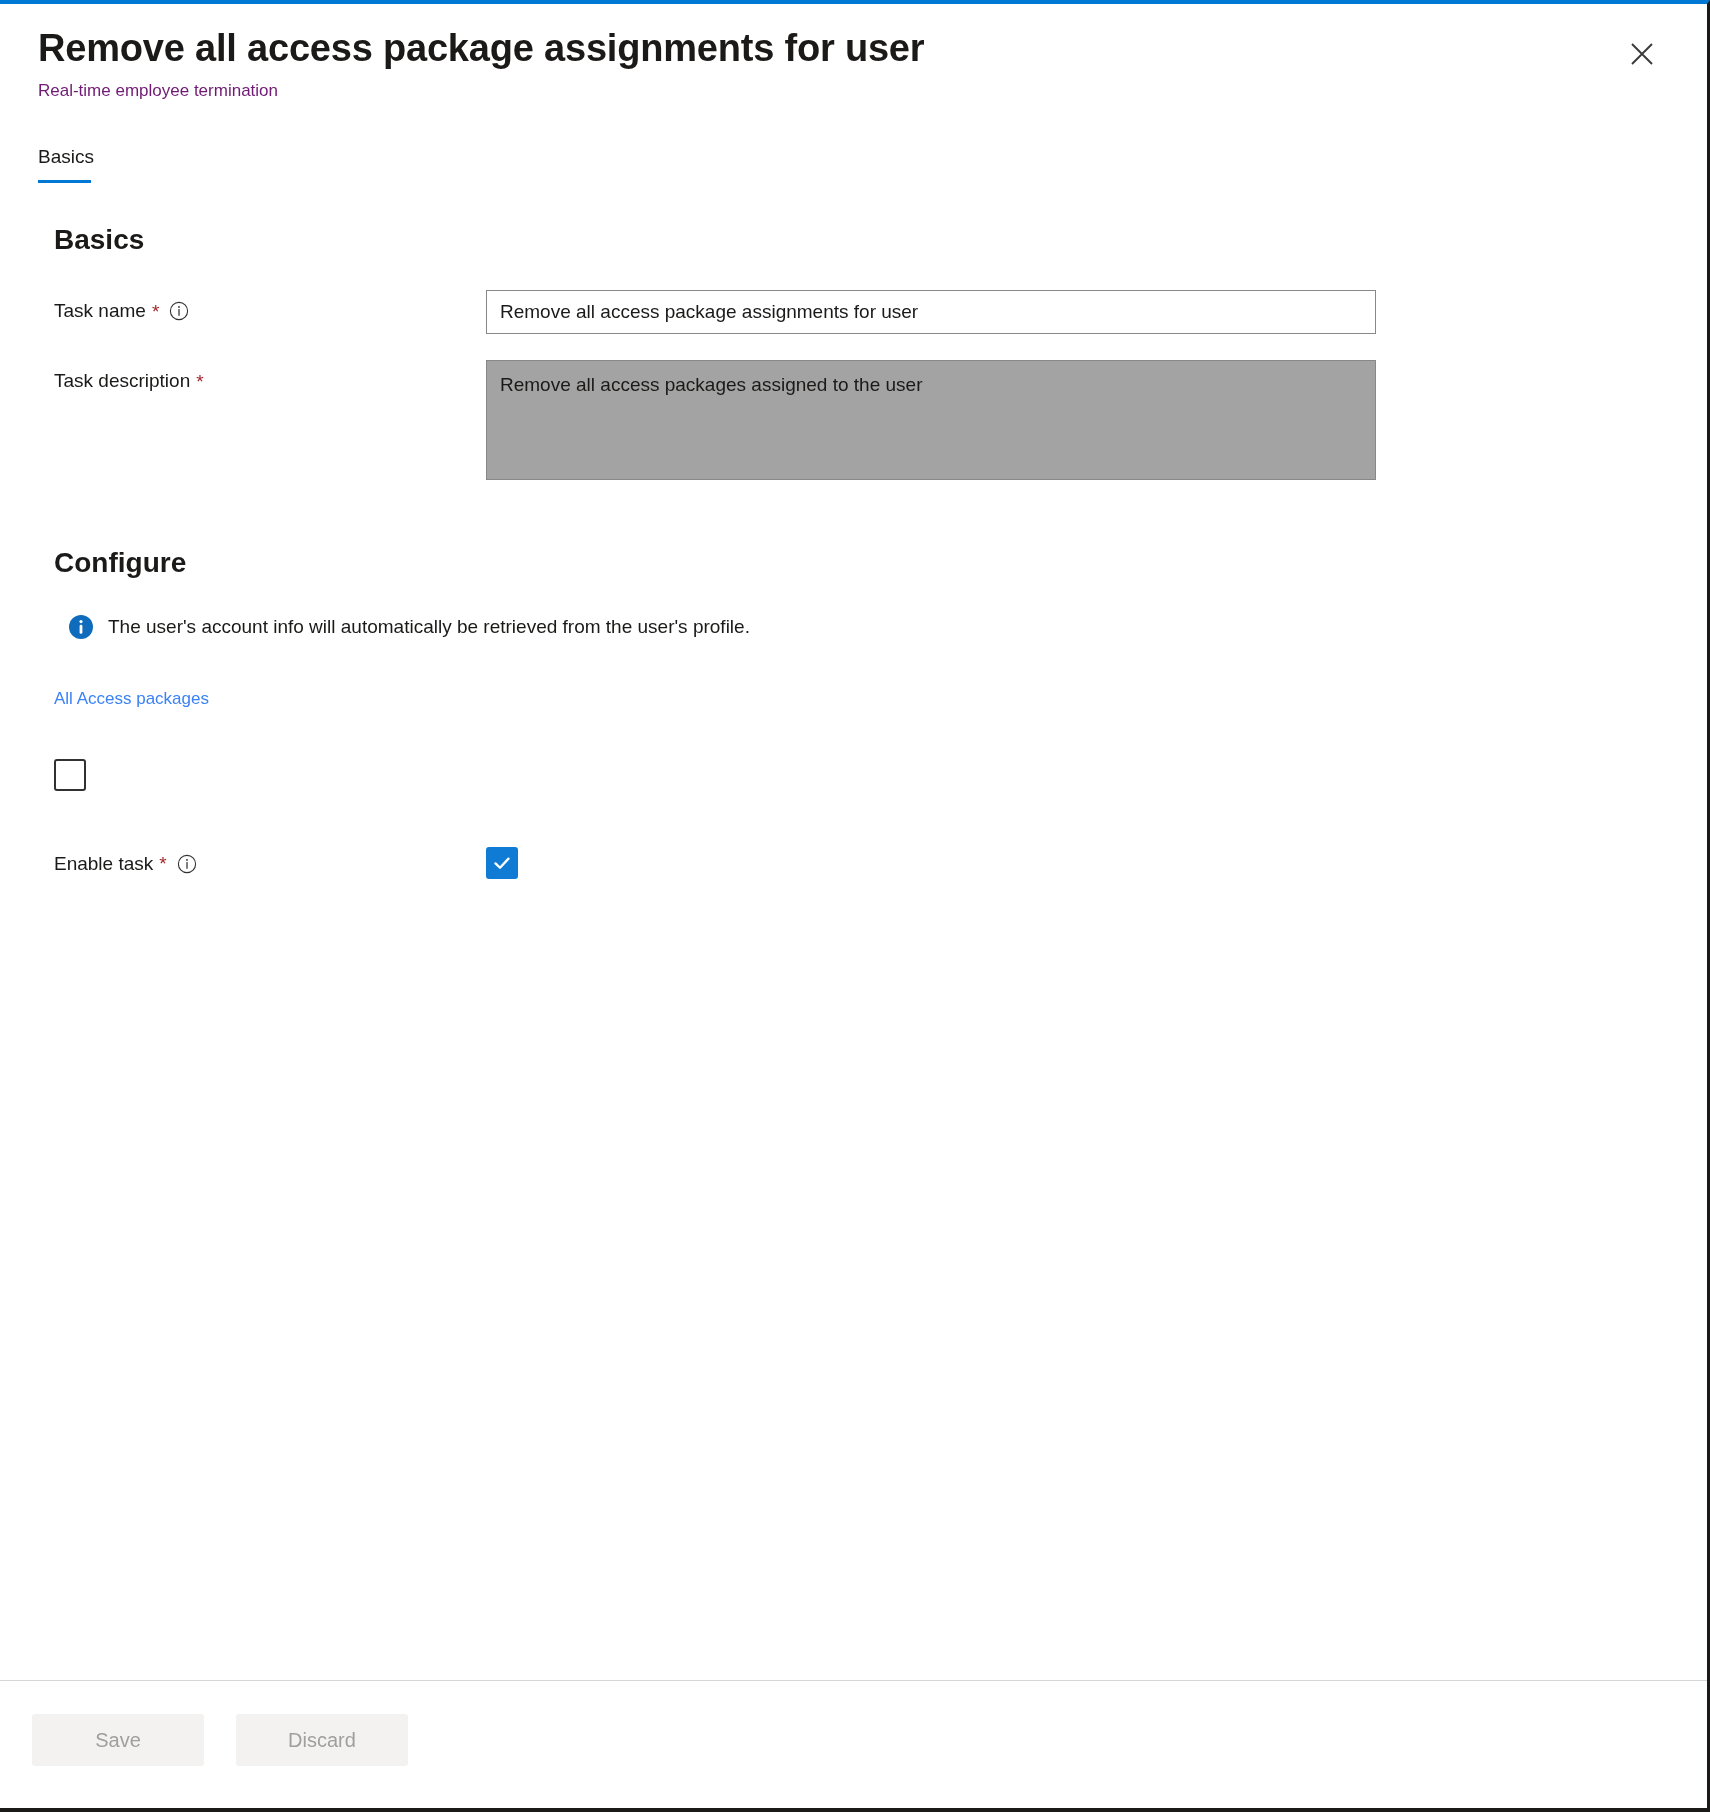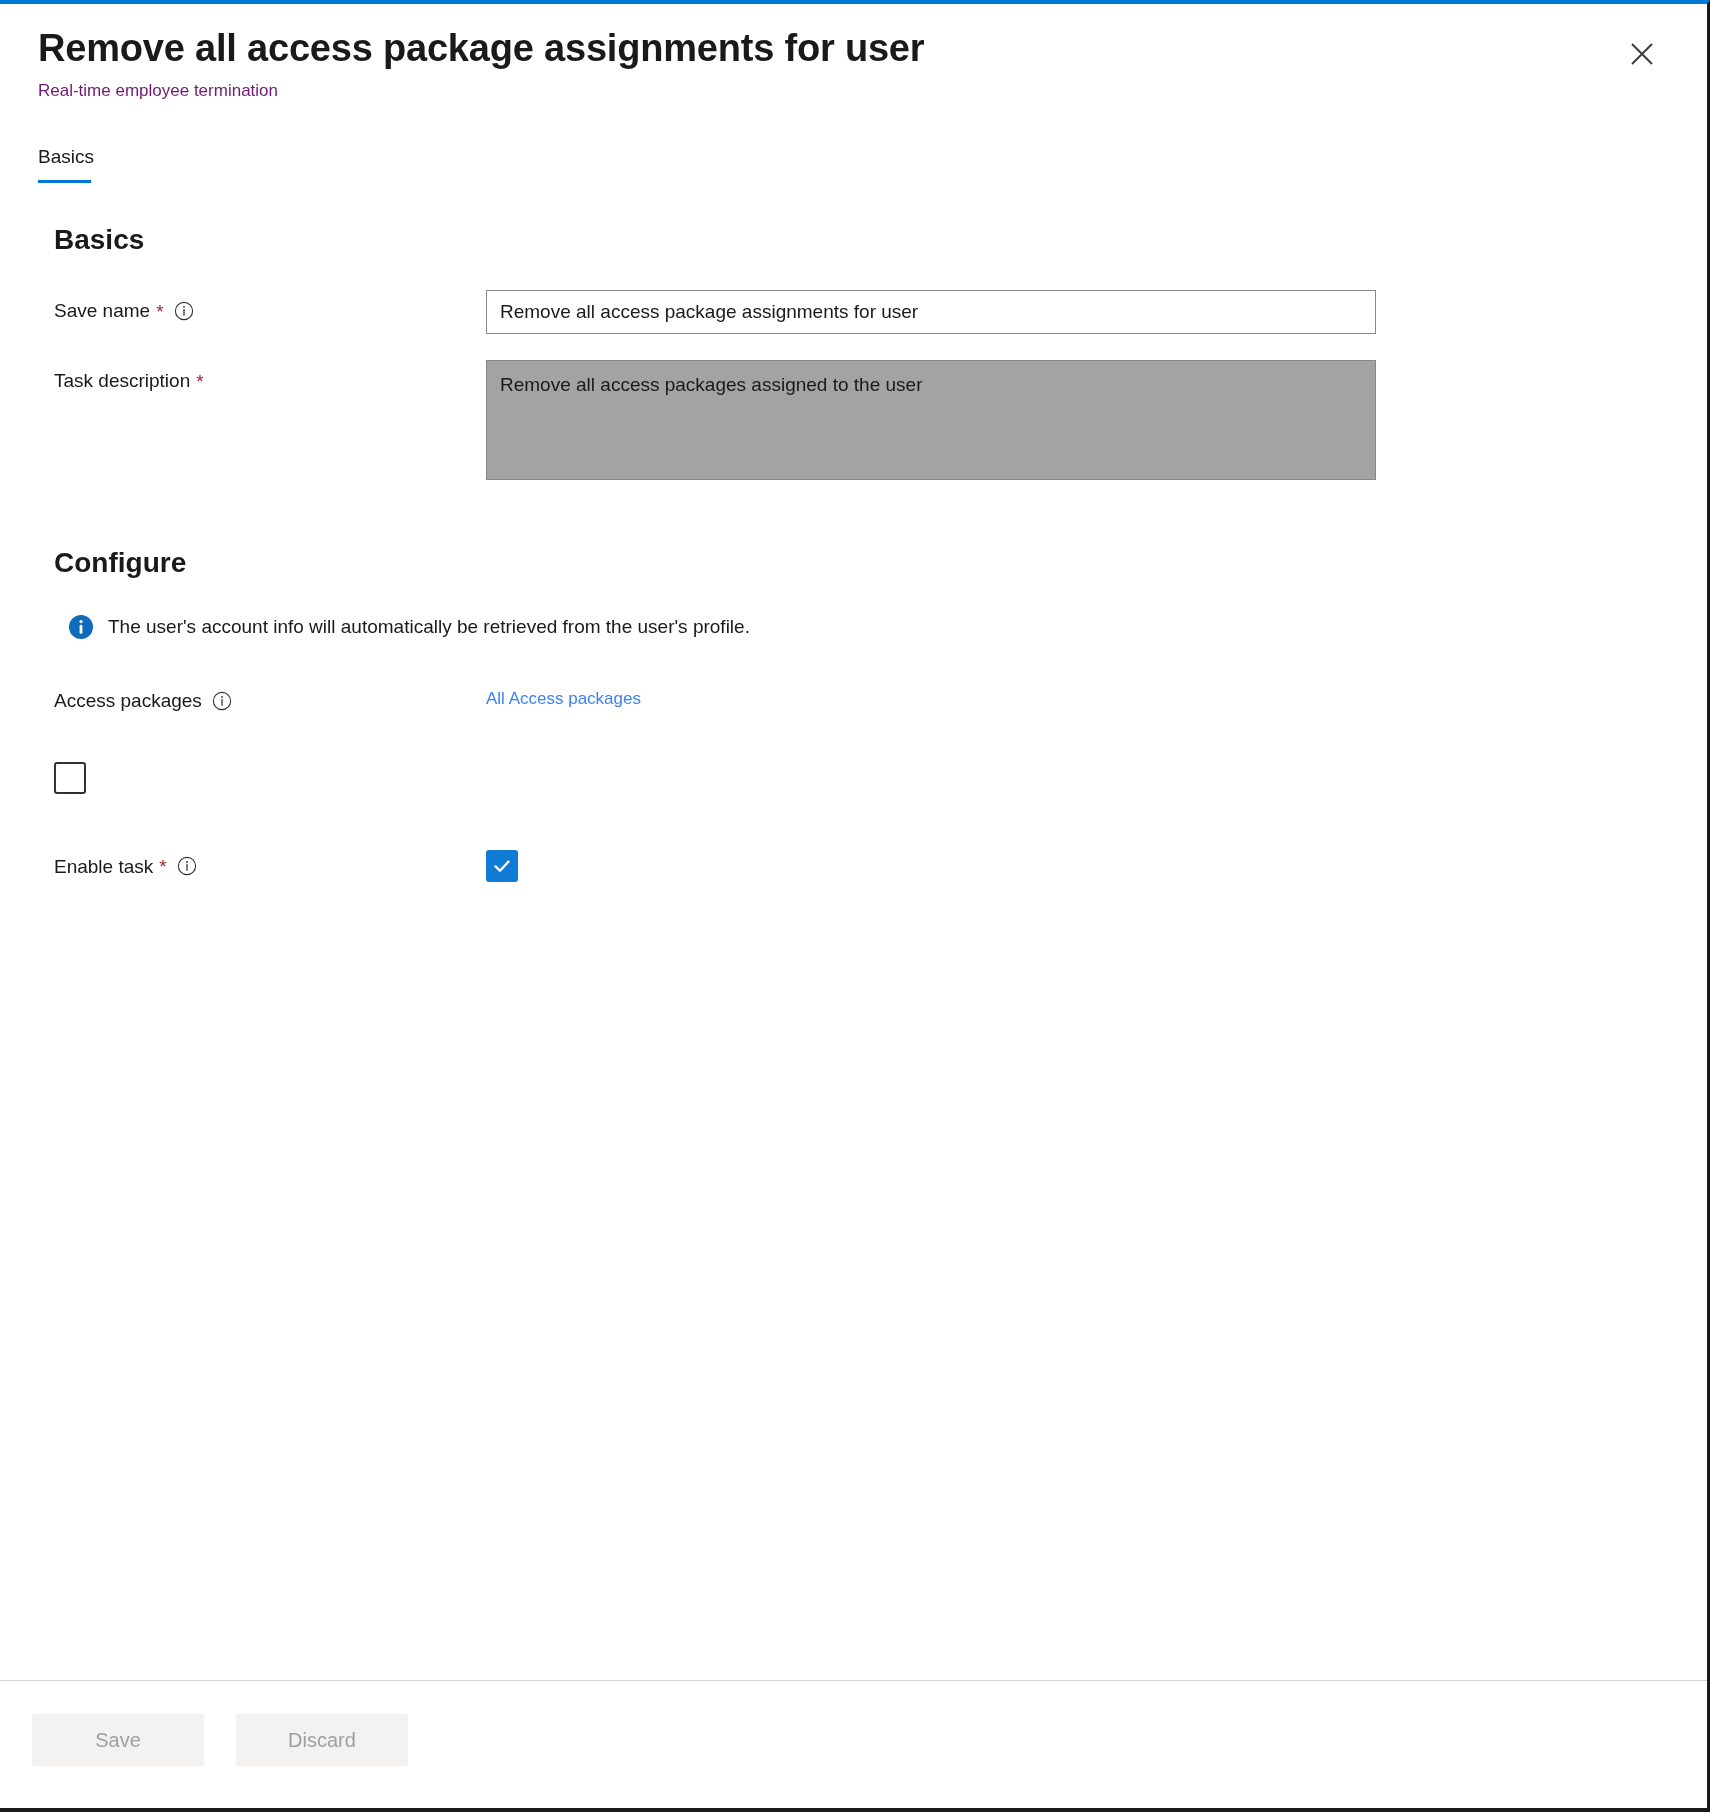--- a/index.html
+++ b/index.html
@@ -260,21 +260,21 @@
       <span>Basics</span>
     </div>
   </div>
 
   <div class="blade-body">
 
     <h2 class="section-heading">Basics</h2>
 
     <div class="form-row">
       <div class="form-label">
-        <span class="label-text">Save name</span>
+        <span class="label-text">Task name</span>
         <span class="required-star">*</span>
         <span class="info-icon">
           <svg width="20" height="20" viewBox="0 0 20 20" aria-hidden="true">
             <circle cx="10" cy="10" r="8.6" fill="none" stroke="#323130" stroke-width="1.1"></circle>
             <circle cx="10" cy="5.9" r="0.95" fill="#323130"></circle>
             <path d="M10 8.6 L10 14.3" stroke="#323130" stroke-width="1.25" stroke-linecap="round"></path>
           </svg>
         </span>
       </div>
       <div class="form-control">
@@ -299,30 +299,20 @@
         <svg width="26" height="26" viewBox="0 0 26 26" aria-hidden="true">
           <circle cx="13" cy="13" r="12" fill="#0f6cbd"></circle>
           <circle cx="13" cy="7.6" r="1.6" fill="#ffffff"></circle>
           <rect x="11.6" y="10.8" width="2.8" height="9" rx="1.3" fill="#ffffff"></rect>
         </svg>
       </span>
       <span class="info-banner-text">The user's account info will automatically be retrieved from the user's profile.</span>
     </div>
 
     <div class="form-row tight">
-      <div class="form-label">
-        <span class="label-text">Access packages</span>
-        <span class="info-icon">
-          <svg width="20" height="20" viewBox="0 0 20 20" aria-hidden="true">
-            <circle cx="10" cy="10" r="8.6" fill="none" stroke="#323130" stroke-width="1.1"></circle>
-            <circle cx="10" cy="5.9" r="0.95" fill="#323130"></circle>
-            <path d="M10 8.6 L10 14.3" stroke="#323130" stroke-width="1.25" stroke-linecap="round"></path>
-          </svg>
-        </span>
-      </div>
       <div class="form-control">
         <div class="static-value">All Access packages</div>
       </div>
     </div>
 
     <div class="form-row row-gap-lg" style="margin-top:44px;">
       <div class="form-control">
         <div class="checkbox">
           <svg width="22" height="22" viewBox="0 0 22 22" aria-hidden="true">
             <path d="M4.5 11.4 L9 15.8 L17.5 6.6" stroke="#ffffff" stroke-width="2.3" fill="none" stroke-linecap="round" stroke-linejoin="round"></path>

